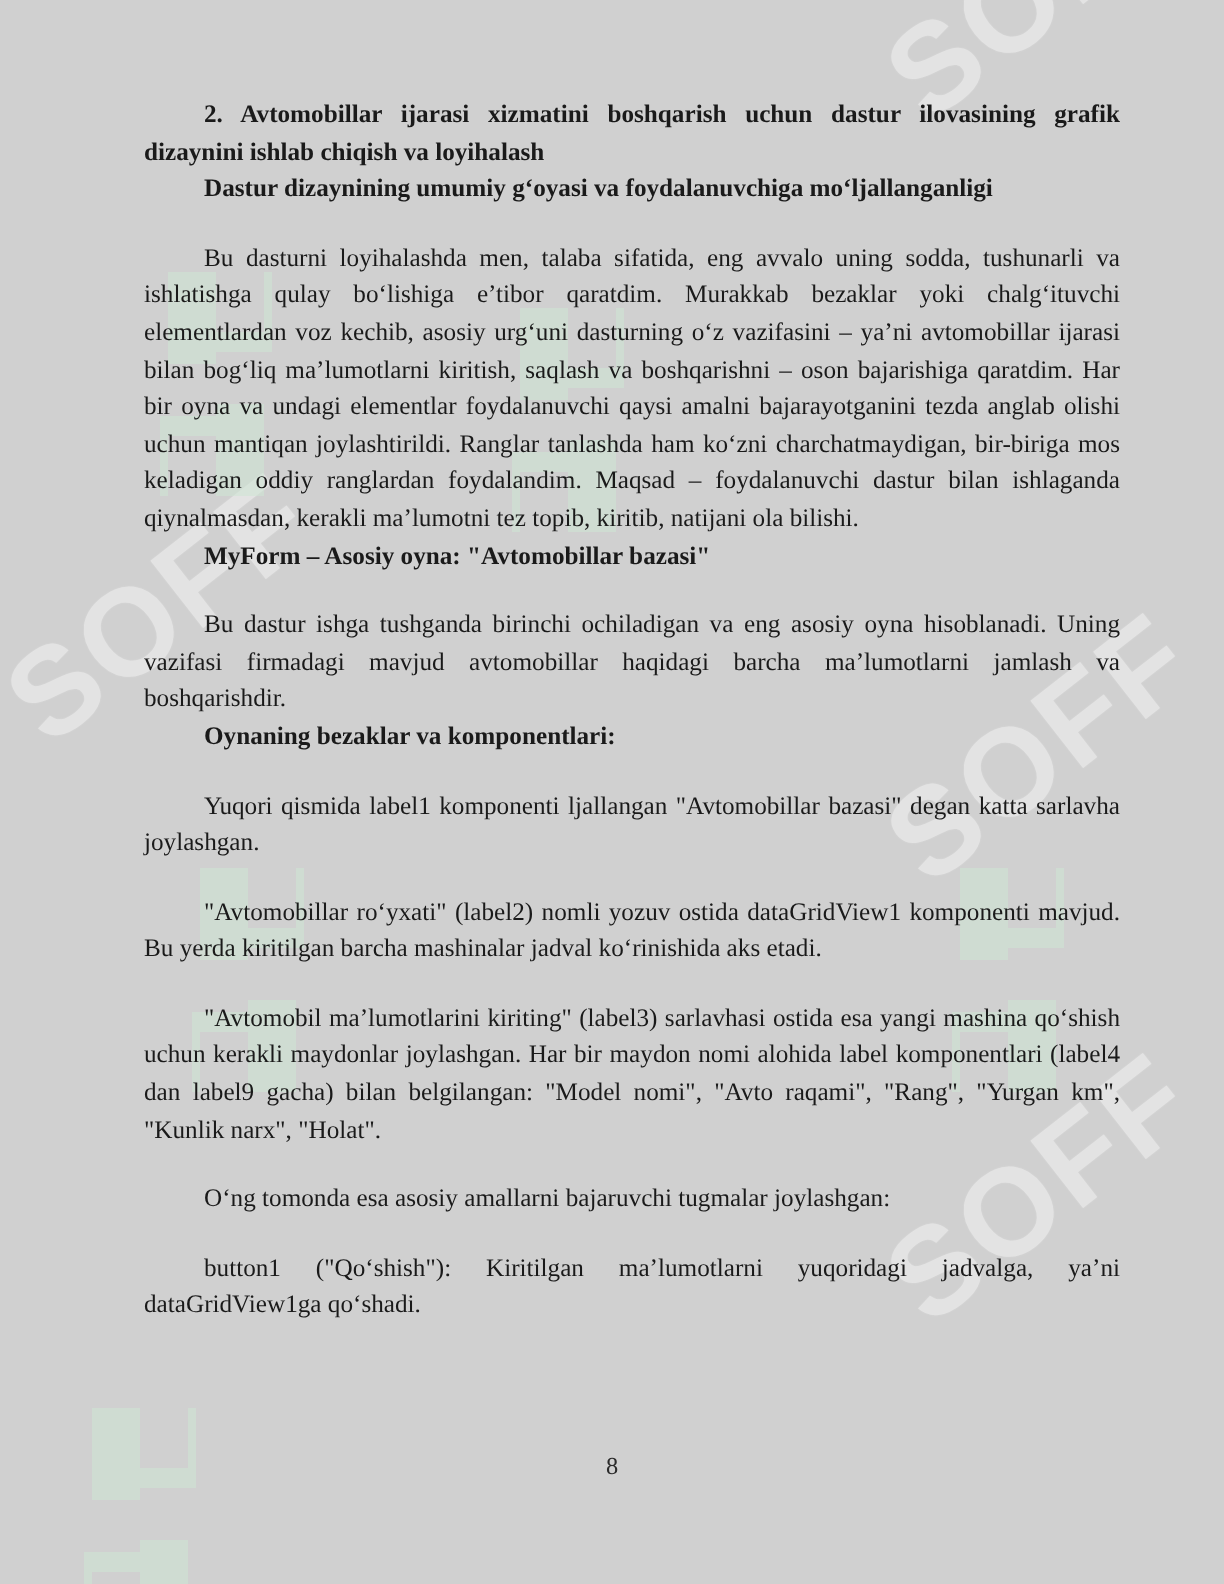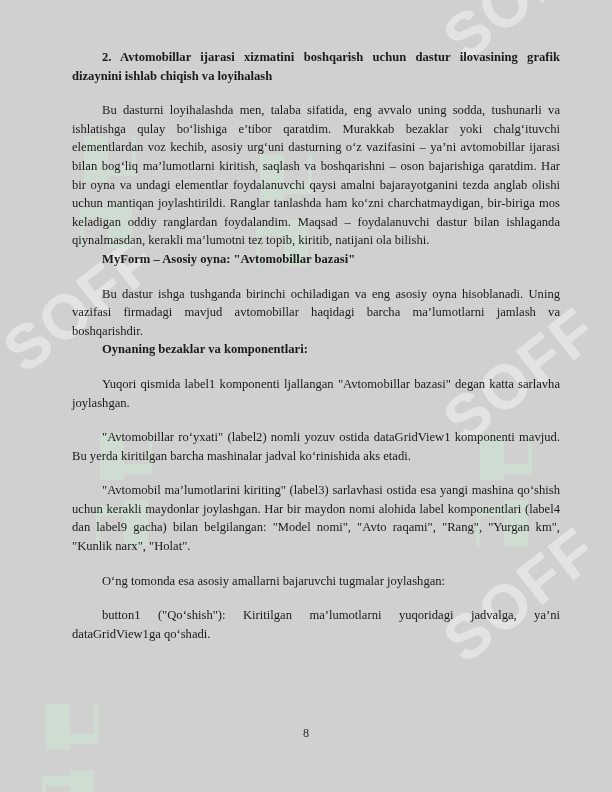--- a/index.html
+++ b/index.html
@@ -113,20 +113,21 @@
     <svg viewBox="0 0 70 120" xmlns="http://www.w3.org/2000/svg">
       <path d="M10 4 L34 4 L34 34 L58 34 L58 4 L62 4 L62 44 L34 44 L34 70 L58 70 L58 116 L34 116 L34 86 L10 86 L10 116 L6 116 L6 76 L34 76 L34 50 L10 50 Z" fill="#cfe6d4"></path>
     </svg>
   </div>
 </div>
 
 <div class="page">
 
   <p class="head">2. Avtomobillar ijarasi xizmatini boshqarish uchun dastur ilovasining grafik dizaynini ishlab chiqish va loyihalash</p>
 
+  <p class="head">Dastur dizaynining umumiy g‘oyasi va foydalanuvchiga mo‘ljallanganligi</p>
 
   <p class="indent">Bu dasturni loyihalashda men, talaba sifatida, eng avvalo uning sodda, tushunarli va ishlatishga qulay bo‘lishiga e’tibor qaratdim. Murakkab bezaklar yoki chalg‘ituvchi elementlardan voz kechib, asosiy urg‘uni dasturning o‘z vazifasini – ya’ni avtomobillar ijarasi bilan bog‘liq ma’lumotlarni kiritish, saqlash va boshqarishni – oson bajarishiga qaratdim. Har bir oyna va undagi elementlar foydalanuvchi qaysi amalni bajarayotganini tezda anglab olishi uchun mantiqan joylashtirildi. Ranglar tanlashda ham ko‘zni charchatmaydigan, bir-biriga mos keladigan oddiy ranglardan foydalandim. Maqsad – foydalanuvchi dastur bilan ishlaganda qiynalmasdan, kerakli ma’lumotni tez topib, kiritib, natijani ola bilishi.</p>
 
 
 
   <p class="head">MyForm – Asosiy oyna: "Avtomobillar bazasi"</p>
 
   <p class="indent">Bu dastur ishga tushganda birinchi ochiladigan va eng asosiy oyna hisoblanadi. Uning vazifasi firmadagi mavjud avtomobillar haqidagi barcha ma’lumotlarni jamlash va boshqarishdir.</p>
 
   <p class="head">Oynaning bezaklar va komponentlari:</p>

